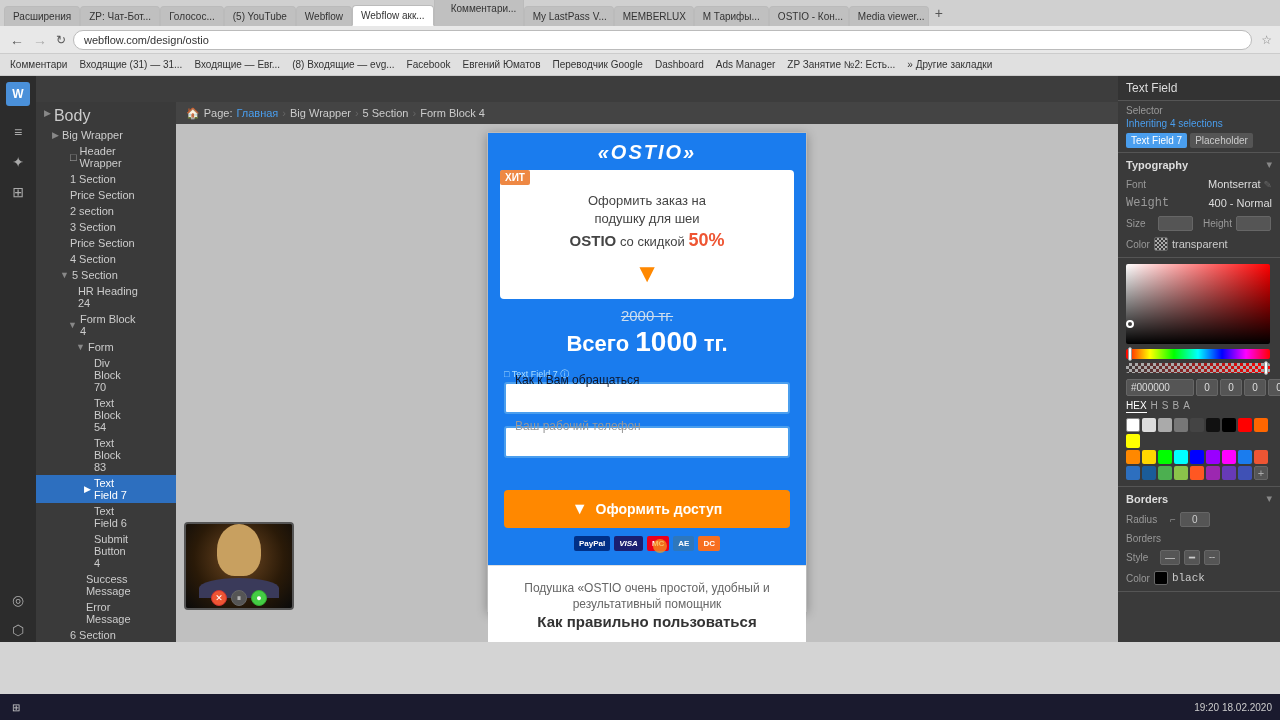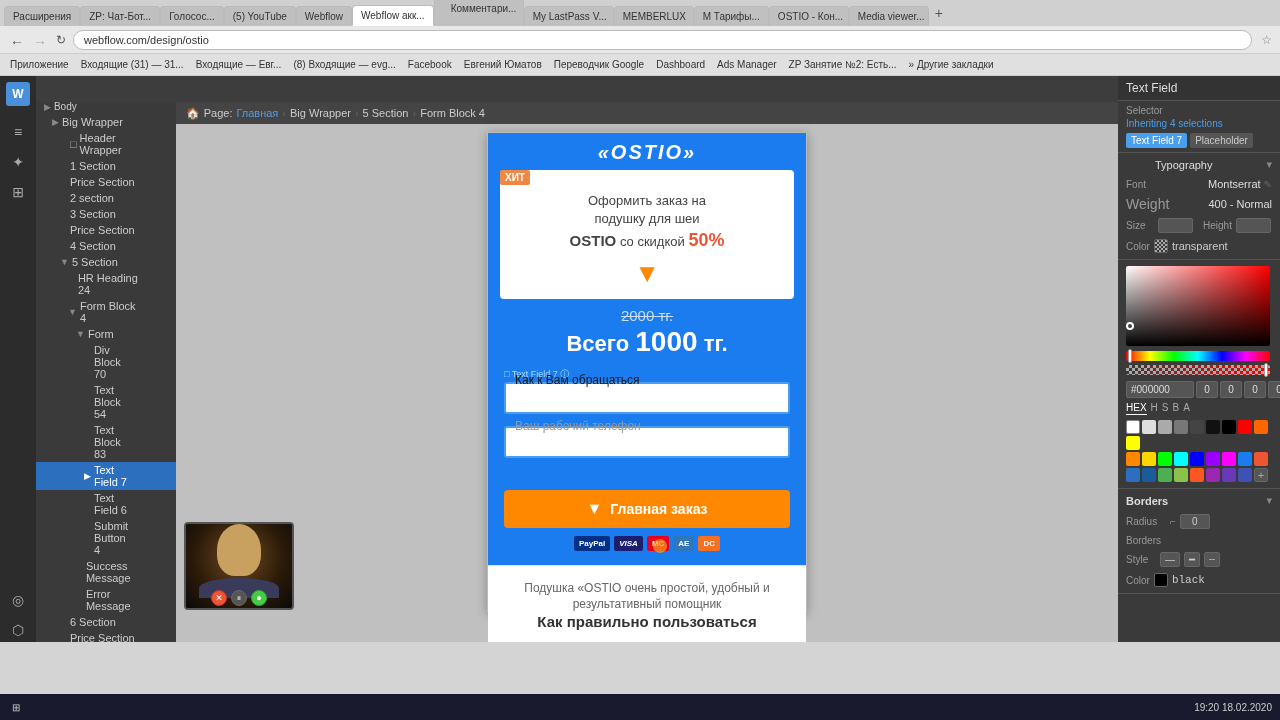--- a/index.html
+++ b/index.html
@@ -30,21 +30,21 @@
   <button style="background:none; border:none; font-size:12px; cursor:pointer; color:#555; padding:0 2px;">↻</button>
   <div style="flex:1; background:#fff; border:1px solid #bbb; border-radius:12px; height:20px; display:flex; align-items:center; padding:0 10px;">
     <span style="font-size:11px; color:#333;">webflow.com/design/ostio</span>
   </div>
   <div style="display:flex; gap:3px; margin-left:4px;">
     <div style="font-size:12px; cursor:pointer; color:#888;">☆</div>
   </div>
 </div>
 
 <div style="background:#e0e0e0; height:22px; display:flex; align-items:center; padding:0 6px; gap:4px; border-bottom:1px solid #ccc; overflow:hidden; font-size:10px; color:#333;">
-  <span style="padding:0 4px; cursor:pointer;">Приложение</span>
+  <span style="padding:0 4px; cursor:pointer;">Комментари</span>
   <span style="padding:0 4px; cursor:pointer;text-align:center;">Входящие (31) — 31...</span>
   <span style="padding:0 4px; cursor:pointer;">Входящие — Евг...</span>
   <span style="padding:0 4px; cursor:pointer;">(8) Входящие — evg...</span>
   <span style="padding:0 4px; cursor:pointer;">Facebook</span>
   <span style="padding:0 4px; cursor:pointer;">Евгений Юматов</span>
   <span style="padding:0 4px; cursor:pointer;">Переводчик Google</span>
   <span style="padding:0 4px; cursor:pointer;">Dashboard</span>
   <span style="padding:0 4px; cursor:pointer;">Ads Manager</span>
   <span style="padding:0 4px; cursor:pointer;">ZP Занятие №2: Есть...</span>
   <span style="padding:0 4px; cursor:pointer;">» Другие закладки</span>
@@ -62,21 +62,21 @@
   </div>
 
   <div style="width:140px; background:#3a3a3a; color:#ccc; font-size:11px; overflow-y:auto; flex-shrink:0;">
     <div style="display:flex; align-items:center; justify-content:space-between; padding:4px 8px; background:#2f2f2f; font-weight:bold; font-size:12px; color:#ddd; border-bottom:1px solid #555;">
       <span>Navigator</span>
       <span style="cursor:pointer; color:#888;">✕</span>
     </div>
 
     <div style="padding:2px 8px; cursor:pointer; display:flex; align-items:center; gap:3px;">
       <span style="font-size:9px; color:#888;">▶</span>
-      <span style="font-size:10px;">Body</span>
+      <span style="font-size:16px;margin-top:6px;">Body</span>
     </div>
     <div style="padding:2px 16px; cursor:pointer; display:flex; align-items:center; gap:3px;">
       <span style="font-size:9px; color:#888;">▶</span>
       <span style="font-size:11px;">Big Wrapper</span>
     </div>
     <div style="padding:2px 24px; cursor:pointer; display:flex; align-items:center; gap:3px;">
       <span style="font-size:9px; color:transparent;">▶</span>
       <span style="font-size:11px; color:#aaa;">□</span>
       <span style="font-size:11px;">Header Wrapper</span>
     </div>
@@ -220,21 +220,21 @@
               <span style="font-size:12px; color:#0f172a;">Как к Вам обращаться</span>
             </div>
 
             <input type="text" placeholder="" style="background: rgb(255, 255, 255); border: 2px solid rgb(74, 158, 238); border-radius: 3px; width: 100%; padding: 7px 10px; font-size: 12px; color: rgb(153, 153, 153); margin-bottom: 8px; outline: none; display: block;" value="">
             <div style="position:relative; margin-top:-50px; margin-bottom:56px; pointer-events:none; text-align:left; padding-left:11px;">
               <span style="font-size:12px; color:#999;">Ваш рабочий телефон</span>
             </div>
 
             <button style="background:#ff8800; color:#fff; font-size:14px; font-weight:bold; border:none; border-radius:4px; padding:10px 0; width:100%; cursor:pointer; display:flex; align-items:center; justify-content:center; gap:8px; margin-bottom:8px;">
               <span style="font-size:16px;">▼</span>
-              <span>Главная заказ</span>
+              <span>Оформить доступ</span>
             </button>
 
             <div style="display:flex; justify-content:center; gap:4px; margin-bottom:6px;">
               <div style="background:#003087; color:#fff; font-size:8px; padding:3px 5px; border-radius:2px; font-weight:bold;">PayPal</div>
               <div style="background:#1a1f71; color:#fff; font-size:8px; padding:3px 5px; border-radius:2px; font-weight:bold; font-style:italic;">VISA</div>
               <div style="background:#eb001b; color:#fff; font-size:8px; padding:3px 5px; border-radius:2px; font-weight:bold; position:relative;">
                 <span style="position:absolute; right:2px; top:3px; width:14px; height:14px; background:#f79e1b; border-radius:50%; opacity:0.7; display:block;"></span>
                 MC
               </div>
               <div style="background:#2e77bc; color:#fff; font-size:8px; padding:3px 5px; border-radius:2px; font-weight:bold;">AE</div>
@@ -278,32 +278,32 @@
       <div style="font-size:10px; color:#999; margin-bottom:2px;">Selector</div>
       <div style="font-size:10px; color:#4a9eee; margin-bottom:4px;">Inheriting 4 selections</div>
       <div style="display:flex; gap:3px;">
         <div style="background:#4a9eee; color:#fff; font-size:10px; padding:2px 5px; border-radius:2px; cursor:pointer;">Text Field 7</div>
         <div style="background:#555; color:#ccc; font-size:10px; padding:2px 5px; border-radius:2px; cursor:pointer;">Placeholder</div>
       </div>
     </div>
 
     <div style="border-bottom:1px solid #555;">
       <div style="display:flex; align-items:center; justify-content:space-between; padding:5px 8px; cursor:pointer;">
-        <span style="font-weight:normal; color:#ddd;margin-left:29px;">Typography</span>
+        <span style="font-weight:bold; color:#ddd;">Typography</span>
         <span style="color:#888;">▾</span>
       </div>
 
       <div style="display:flex; align-items:center; justify-content:space-between; padding:2px 8px; margin-bottom:2px;">
         <span style="font-size:10px; color:#999;">Font</span>
         <span style="font-size:11px; color:#ddd; cursor:pointer; flex:1; text-align:right;">Montserrat</span>
         <span style="font-size:10px; color:#666; cursor:pointer; margin-left:3px;">✎</span>
       </div>
 
       <div style="display:flex; align-items:center; justify-content:space-between; padding:2px 8px; margin-bottom:2px;">
-        <span style="font-size:14px; color:#999;">Weight</span>
+        <span style="font-size:12px; color:#999;font-family:Liberation Mono, monospace;">Weight</span>
         <span style="font-size:11px; color:#ddd; cursor:pointer;">400 - Normal</span>
       </div>
 
       <div style="display:flex; align-items:center; gap:4px; padding:2px 8px; margin-bottom:2px;">
         <span style="font-size:10px; color:#999; width:28px;">Size</span>
         <input style="background: rgb(85, 85, 85); border: 1px solid rgb(102, 102, 102); color: rgb(204, 204, 204); font-size: 10px; padding: 1px 3px; border-radius: 2px; width: 35px; text-align: center;" value="">
         <span style="font-size:10px; color:#999; margin-left:6px;">Height</span>
         <input style="background: rgb(85, 85, 85); border: 1px solid rgb(102, 102, 102); color: rgb(204, 204, 204); font-size: 10px; padding: 1px 3px; border-radius: 2px; width: 35px; text-align: center;" value="">
       </div>
 

